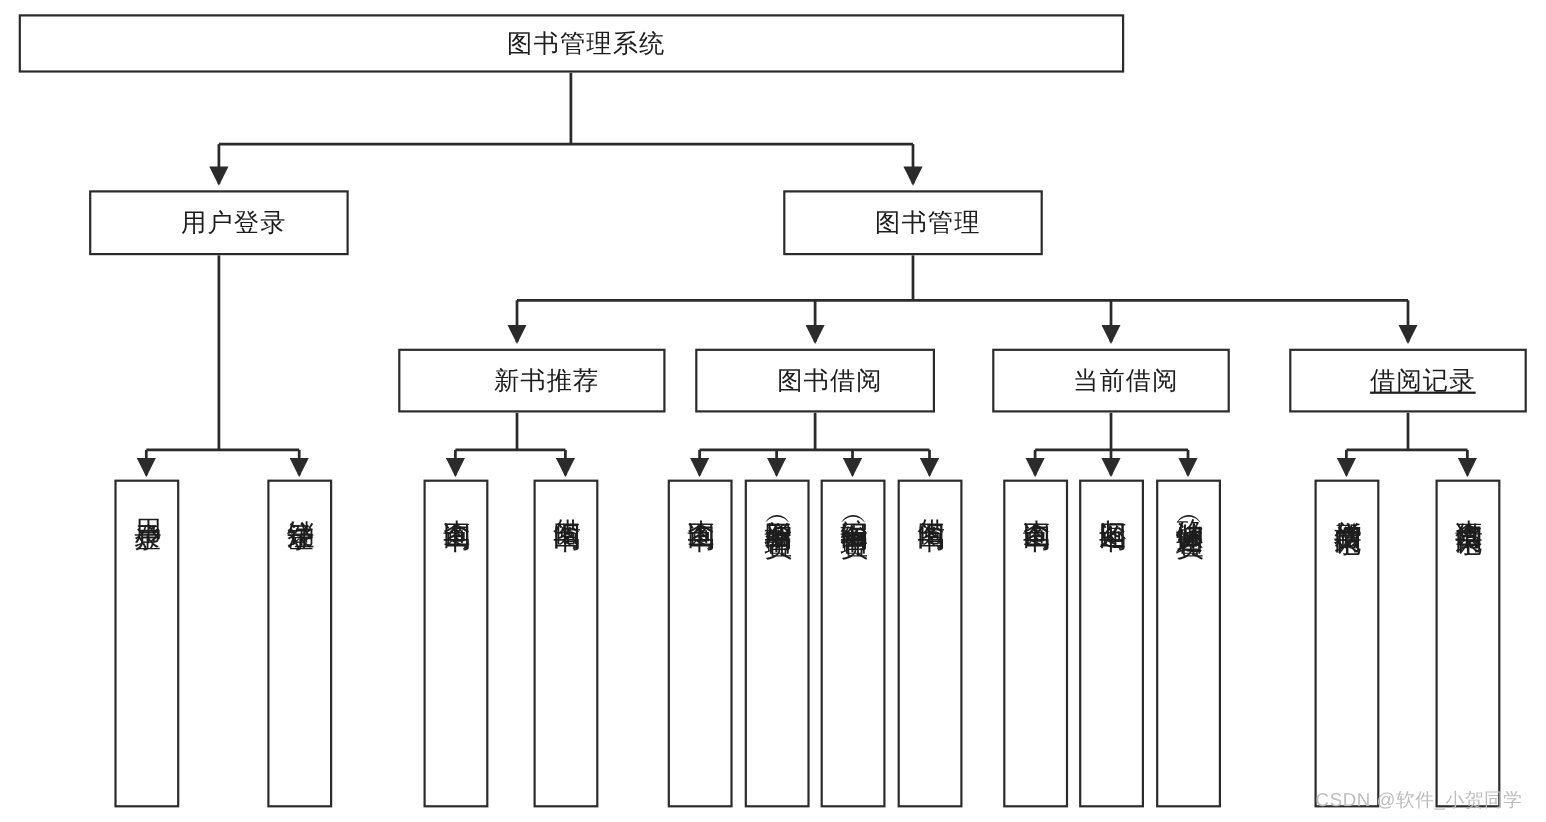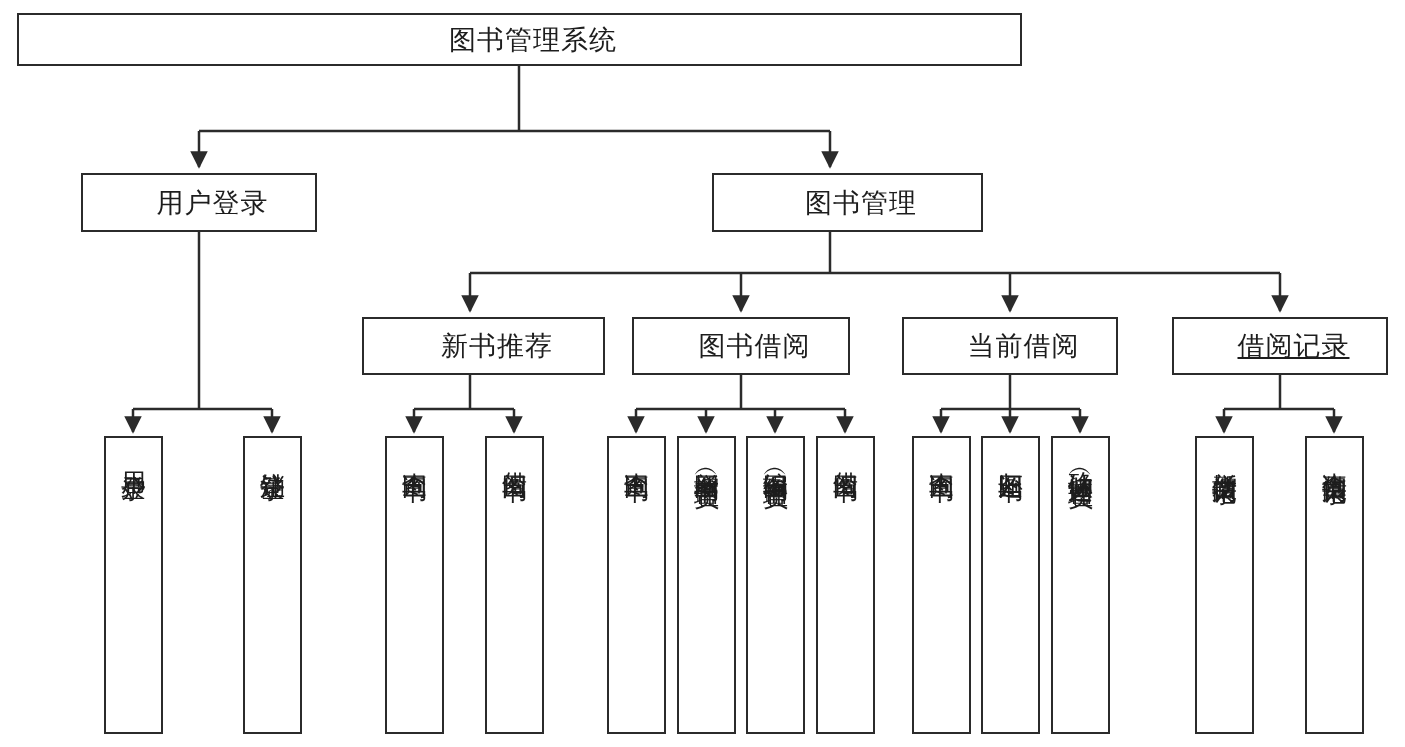--- a/index.html
+++ b/index.html
@@ -30,21 +30,21 @@
     position: absolute;
     box-sizing: border-box;
     border: 2px solid #2b2b2b;
     background: #ffffff;
     display: flex;
     align-items: center;
     justify-content: center;
     color: #1d1d1d;
   }
   .node.horiz {
-    font-size: 27px;
+    font-size: 23px;
     letter-spacing: 1px;
     padding-left: 27px;
   }
   .node.vert {
     align-items: flex-start;
     justify-content: center;
     padding-top: 14px;
   }
   .node.vert .vtext {
     writing-mode: vertical-rl;
@@ -118,21 +118,21 @@
     </g>
   </svg>
 
   <div class="node horiz" style="left:17px; top:13px; width:1005px; height:53px;">
     <span>图书管理系统</span>
   </div>
 
   <div class="node horiz" style="left:81px; top:173px; width:236px; height:59px;">
     <span>用户登录</span>
   </div>
-  <div class="node horiz" style="left:712px; top:173px; width:271px; height:59px;">
+  <div class="node horiz" style="left:712px; top:173px; width:236px; height:59px;">
     <span>图书管理</span>
   </div>
 
   <div class="node horiz" style="left:362px; top:317px; width:243px; height:58px;">
     <span>新书推荐</span>
   </div>
   <div class="node horiz" style="left:632px; top:317px; width:218px; height:58px;">
     <span>图书借阅</span>
   </div>
   <div class="node horiz" style="left:902px; top:317px; width:216px; height:58px;">
@@ -179,14 +179,15 @@
     <span class="vtext">确认归还（管理员）</span>
   </div>
 
   <div class="node vert" style="left:1195px; top:436px; width:59px; height:298px;">
     <span class="vtext">新增借阅记录</span>
   </div>
   <div class="node vert" style="left:1305px; top:436px; width:59px; height:298px;">
     <span class="vtext">查询借阅记录</span>
   </div>
 
+  <div class="watermark" style="left:1196px; top:716px;">CSDN @软件_小贺同学</div>
 
 </div>
 
 </body></html>

